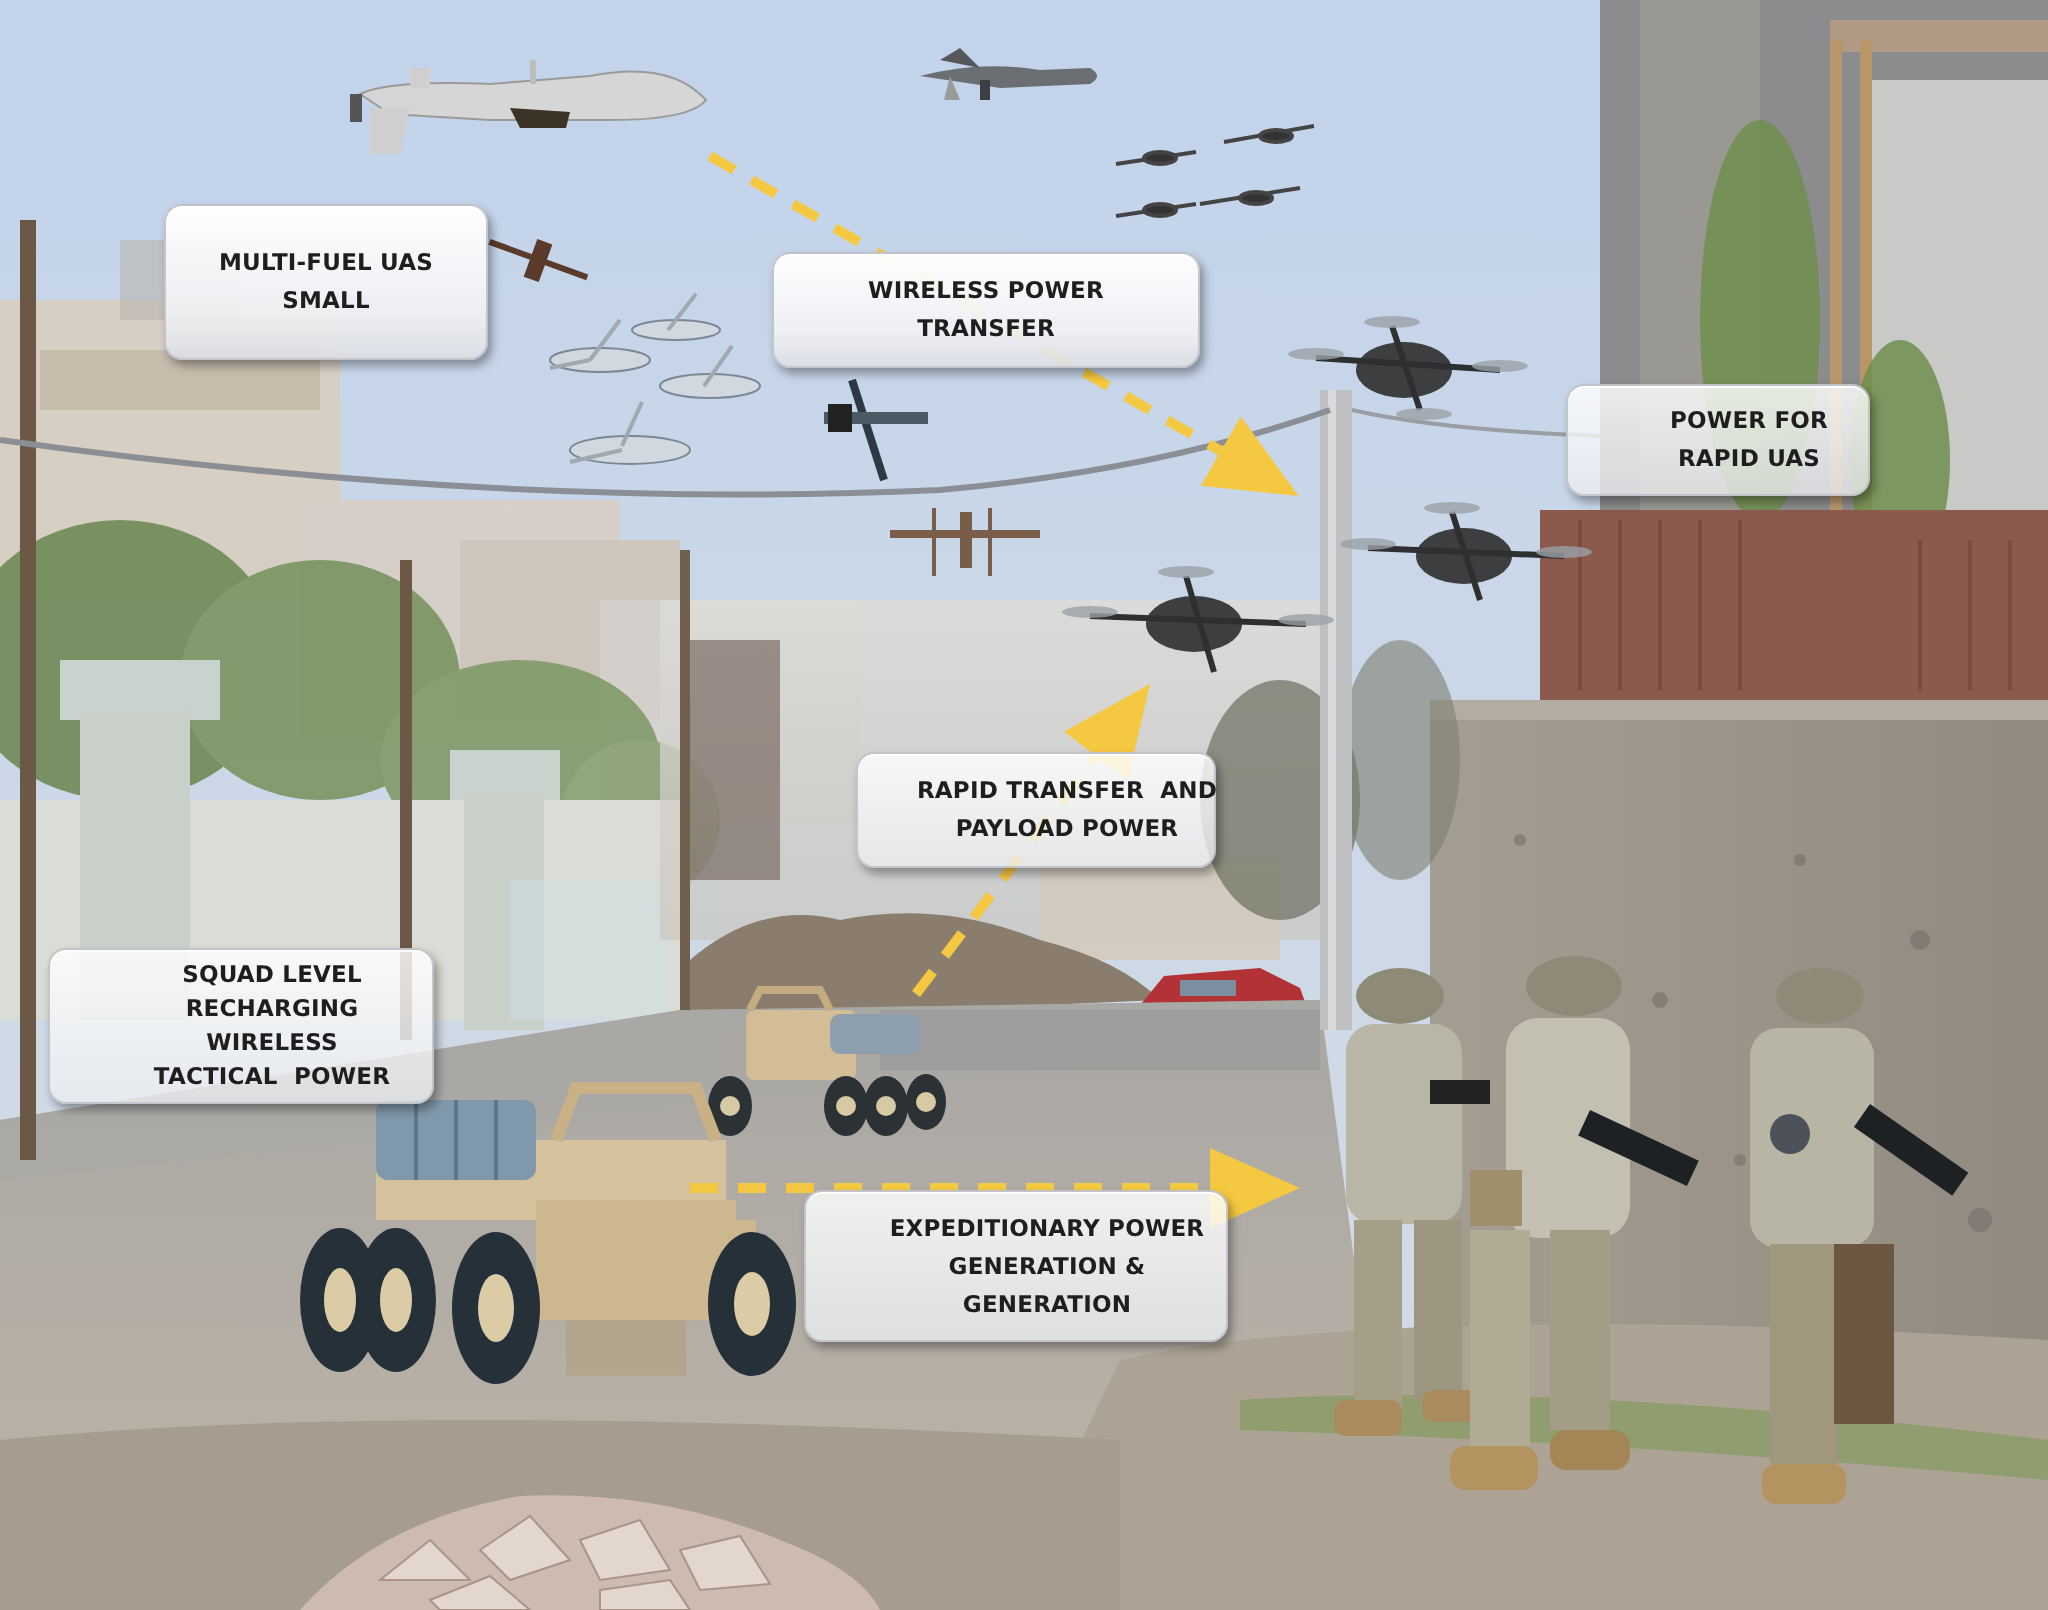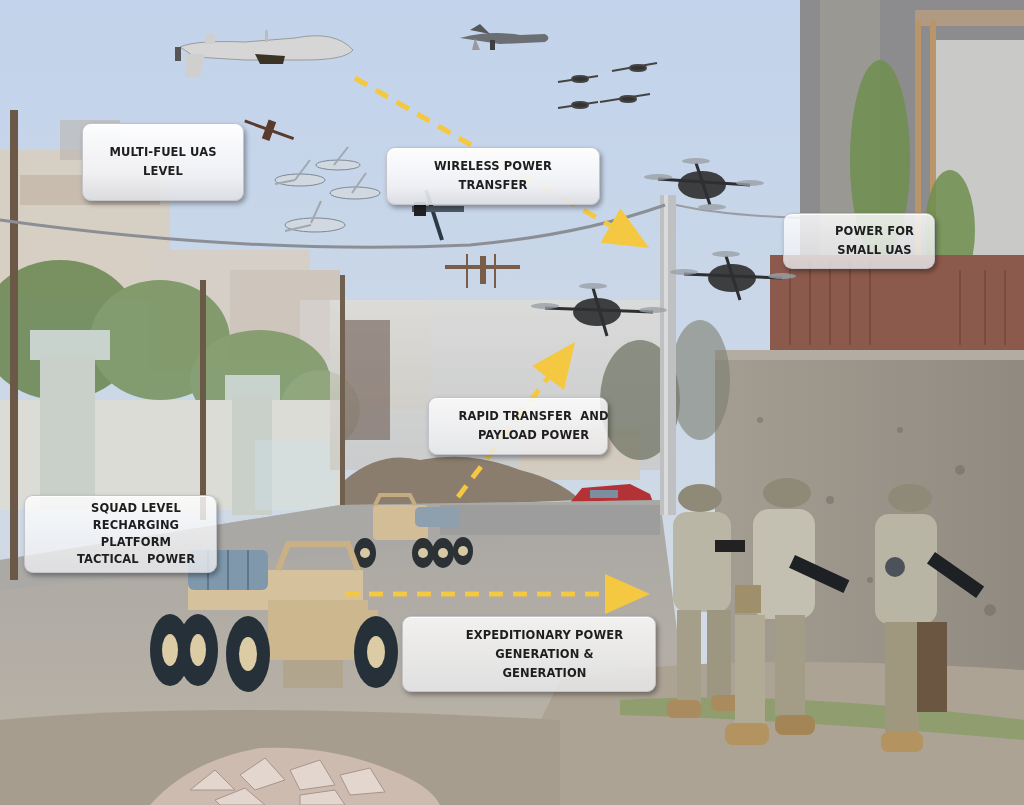--- a/index.html
+++ b/index.html
@@ -10,21 +10,20 @@
     .callout {
       position: absolute; box-sizing: border-box;
       background: linear-gradient(180deg, rgba(255,255,255,0.96) 0%, rgba(240,241,244,0.93) 70%, rgba(220,222,226,0.92) 100%);
       border: 1px solid rgba(190,192,198,0.9);
       border-radius: 9px;
       box-shadow: 2px 3px 5px rgba(0,0,0,0.35), inset 0 1px 0 rgba(255,255,255,0.9);
       display: flex; flex-direction: column; align-items: center; justify-content: center;
       text-align: center; color: #1e1e1e;
       font-family: "DejaVu Sans", sans-serif; font-weight: bold; font-size: 11.5px; line-height: 19px;
       letter-spacing: 0.1px;
-      margin-top: 21px;
     }
     .callout.translucent { background: linear-gradient(180deg, rgba(255,255,255,0.82) 0%, rgba(236,237,240,0.78) 100%); padding-left: 31px; }
     .callout span { display: block; white-space: nowrap; }
   </style>
 </head>
 <body>
 
 <div class="scene">
 
   <svg class="full" viewBox="0 0 1024 805">
@@ -326,44 +325,44 @@
         <path d="M0 1 L9 5 L0 9 Z" fill="#f5c842"></path>
       </marker>
     </defs>
     <path d="M355 78 L632 238" stroke="#f5c842" stroke-width="5" stroke-dasharray="14 10" fill="none" marker-end="url(#ah)"></path>
     <path d="M458 497 L563 358" stroke="#f5c842" stroke-width="5" stroke-dasharray="14 10" fill="none" marker-end="url(#ah)"></path>
     <path d="M345 594 L630 594" stroke="#f5c842" stroke-width="5" stroke-dasharray="14 10" fill="none" marker-end="url(#ah)"></path>
   </svg>
 
   <div class="callout" style="left:82px; top:102px; width:162px; height:78px;">
     <span>MULTI-FUEL UAS</span>
-    <span>LEVEL</span>
+    <span>SMALL</span>
   </div>
 
   <div class="callout" style="left:386px; top:126px; width:214px; height:58px;">
     <span>WIRELESS POWER</span>
     <span>TRANSFER</span>
   </div>
 
   <div class="callout translucent" style="left:783px; top:192px; width:152px; height:56px;">
     <span>POWER FOR</span>
-    <span>SMALL UAS</span>
+    <span>RAPID UAS</span>
   </div>
 
   <div class="callout translucent" style="left:428px; top:376px; width:180px; height:58px;">
     <span style="white-space:pre;">RAPID TRANSFER  AND</span>
     <span>PAYLOAD POWER</span>
   </div>
 
   <div class="callout translucent" style="left:24px; top:474px; width:193px; height:78px; line-height:17px;">
     <span>SQUAD LEVEL</span>
     <span>RECHARGING</span>
-    <span>PLATFORM</span>
+    <span>WIRELESS</span>
     <span style="white-space:pre;">TACTICAL  POWER</span>
   </div>
 
-  <div class="callout translucent" style="left:402px; top:595px; width:254px; height:76px;">
+  <div class="callout translucent" style="left:402px; top:595px; width:212px; height:76px;">
     <span>EXPEDITIONARY POWER</span>
     <span>GENERATION &amp;</span>
     <span>GENERATION</span>
   </div>
 
 </div>
 
 </body></html>

